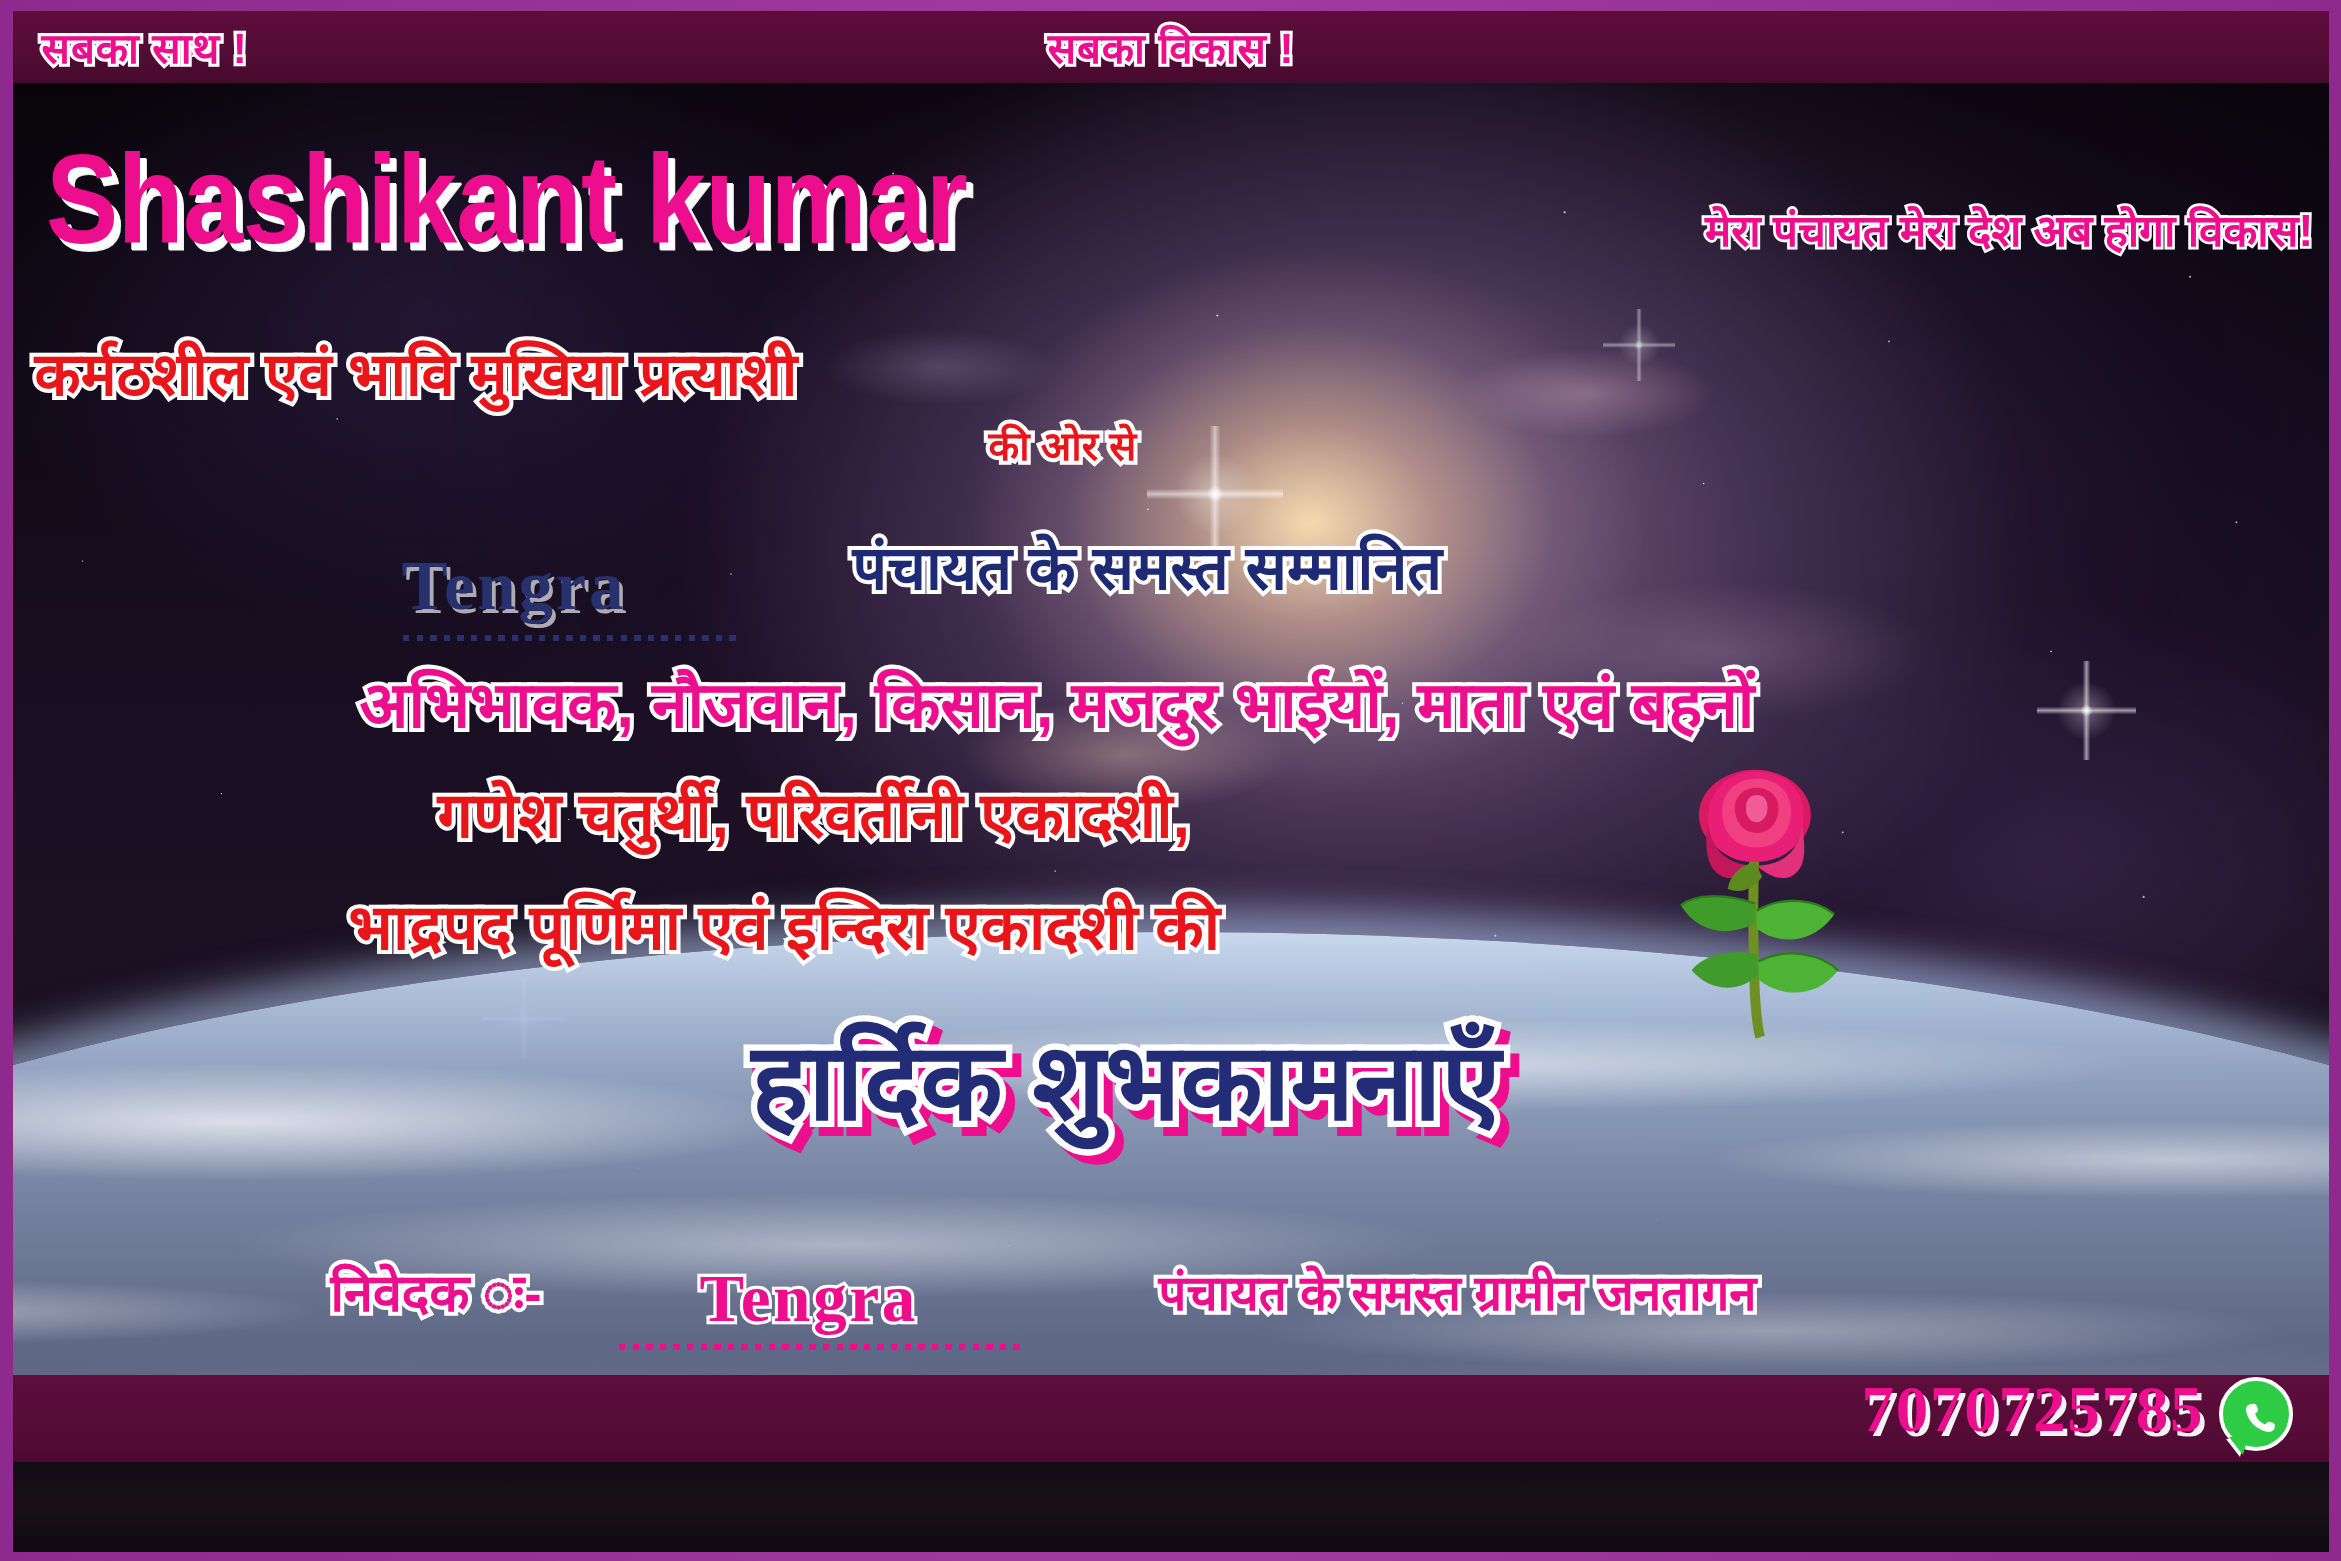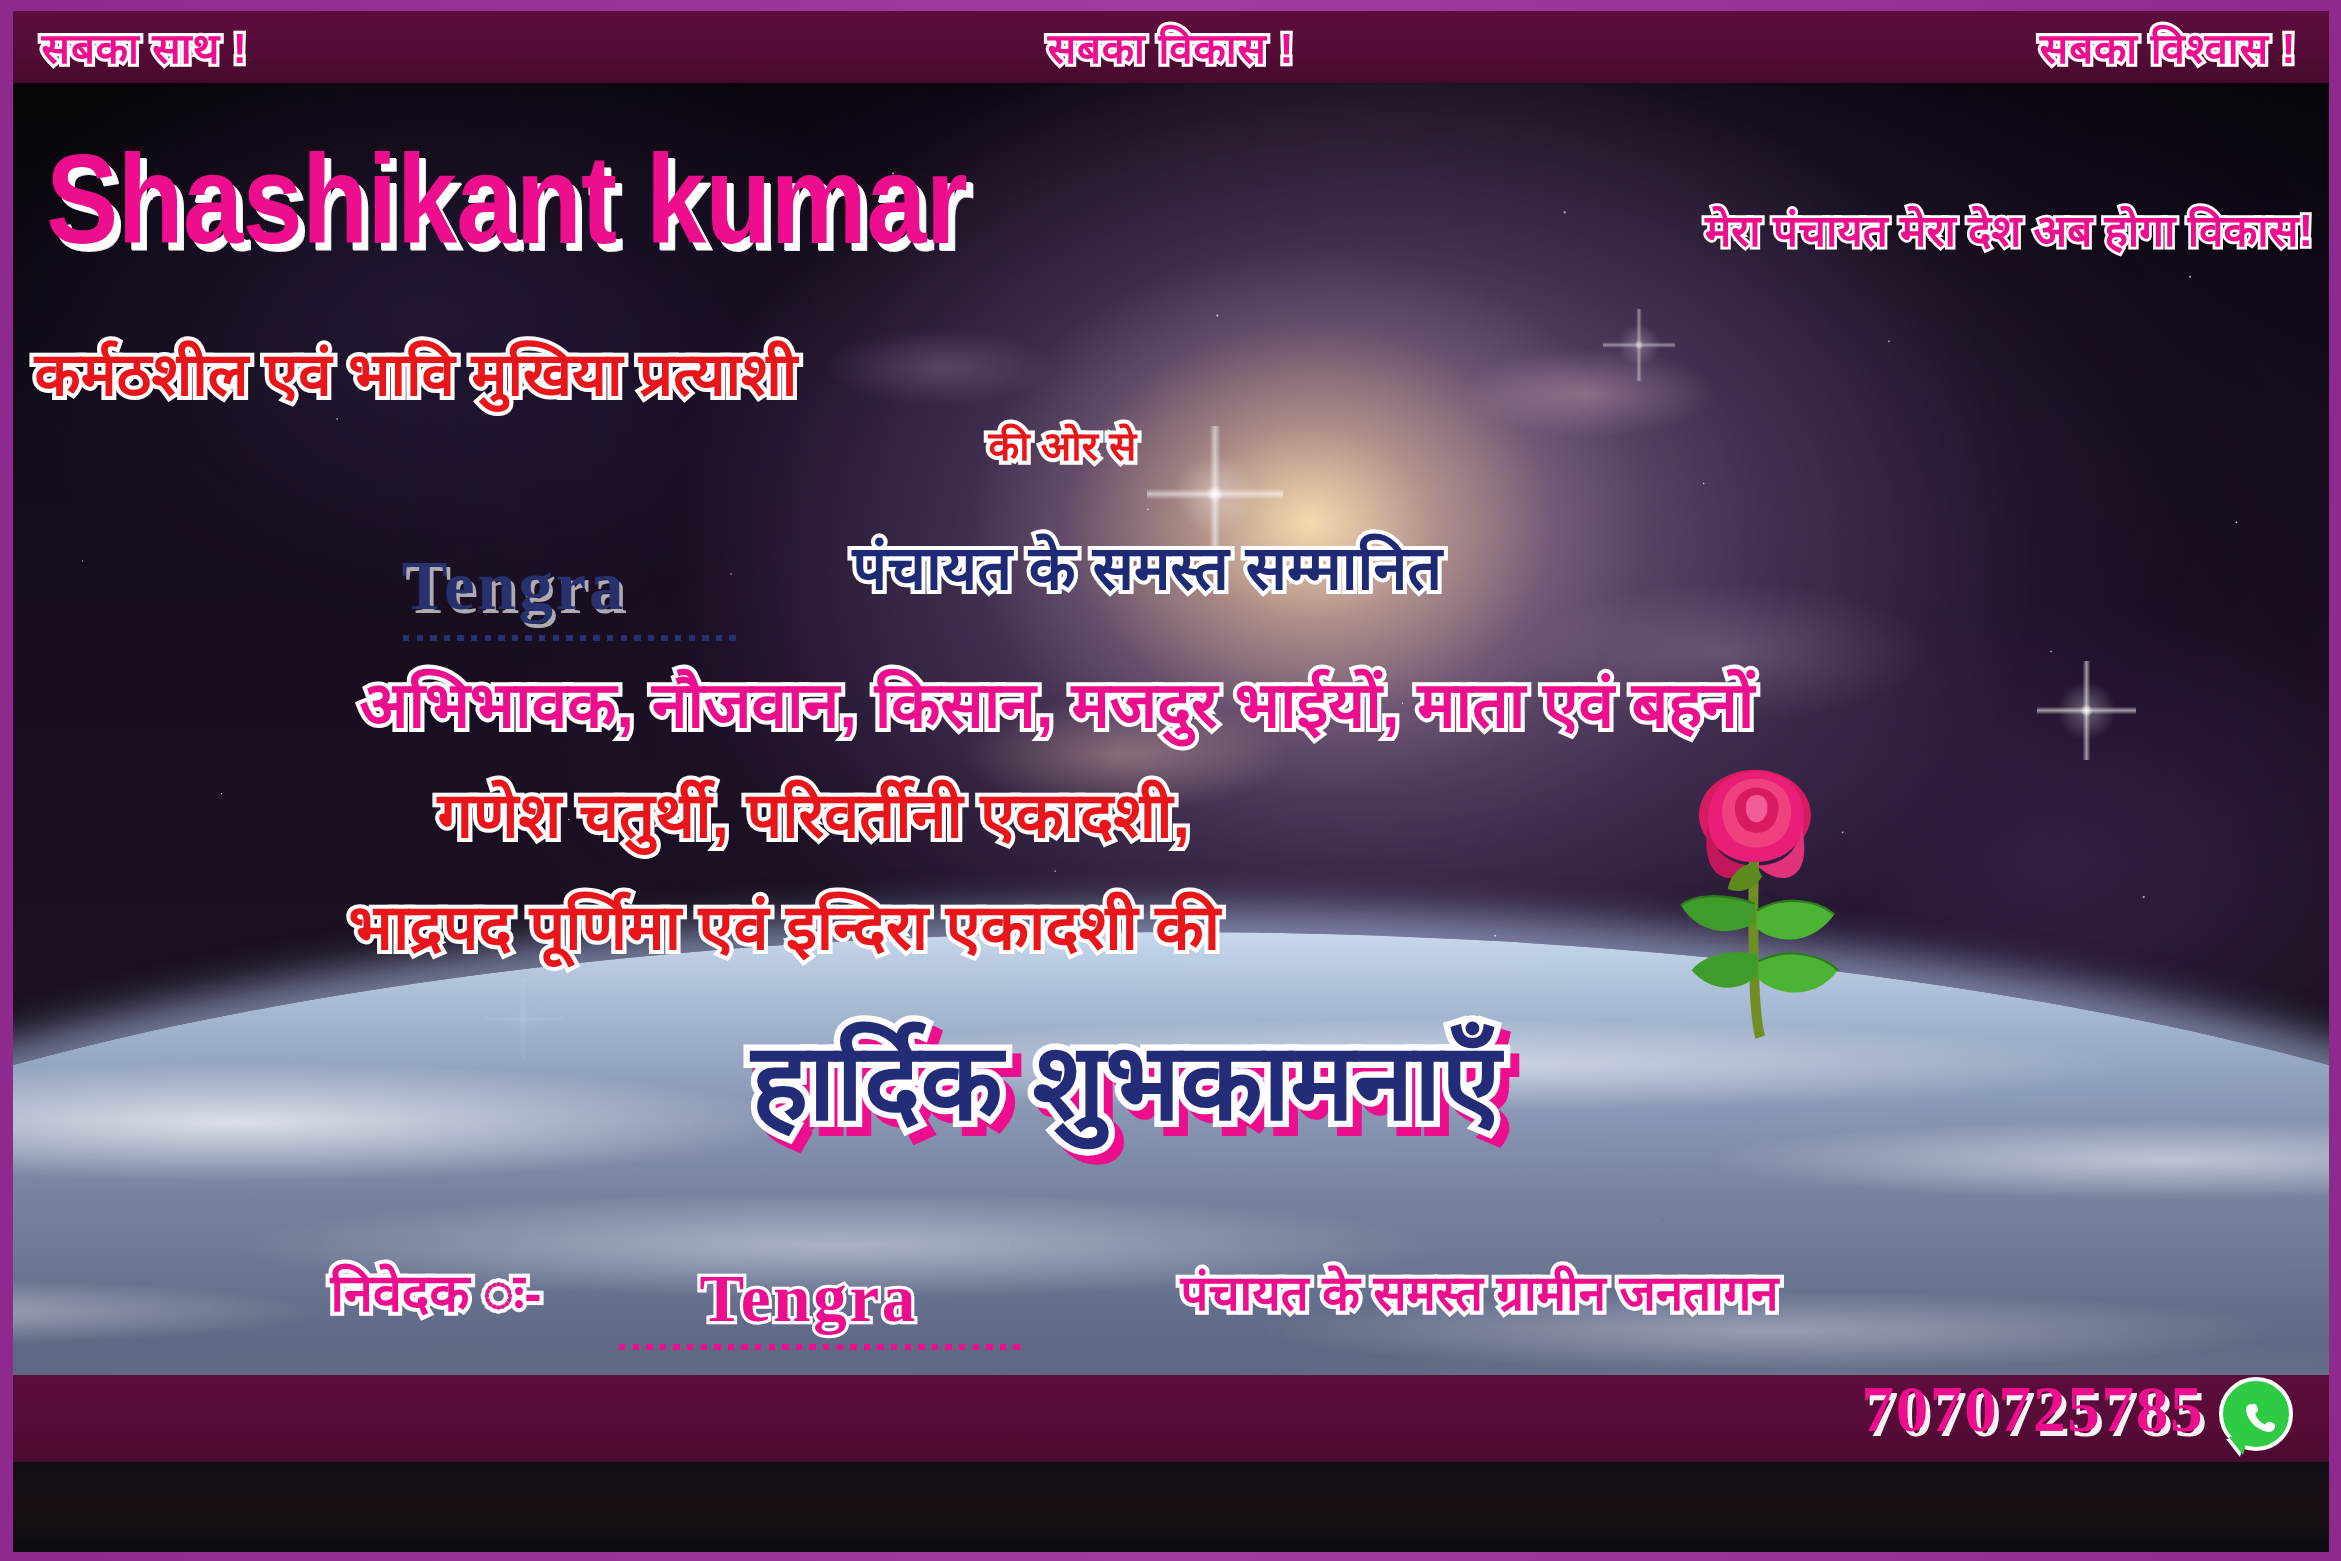--- a/index.html
+++ b/index.html
@@ -267,21 +267,21 @@
     z-index: 31;
     white-space: nowrap;
   }
   .tengra2::after {
     content: "";
     position: absolute;
     left: -81px; right: -108px; bottom: -12.6px;
     height: 5.4px;
     background: repeating-linear-gradient(90deg,#EC0E8C 0 6.3px, transparent 6.3px 13.6px);
   }
-  .line-gramin { left: 1146px; top: 1258px; font-size: 49px; margin-left: 22px; }
+  .line-gramin { left: 1146px; top: 1258px; font-size: 49px; }
 
   
   .line-aap   { left: 23.5px;  bottom: 110px; font-size: 51px; }
   .phone {
     position: absolute;
     right: 125px; bottom: 105px;
     font-family: "Liberation Serif", "DejaVu Serif", serif;
     font-size: 65px;
     font-weight: bold;
     color: #EC0E8C;
@@ -330,21 +330,20 @@
       <div class="starburst sb1"></div>
       <div class="starburst sb2"></div>
       <div class="starburst sb3"></div>
       <div class="starburst sb4"></div>
       <div class="earth"></div>
     </div>
 
     <div class="topbar">
       <div class="slogan s1">सबका साथ !</div>
       <div class="slogan s2">सबका विकास !</div>
-      <div class="slogan s3">सबका विश्वास !</div>
     </div>
 
     <div class="name">Shashikant kumar</div>
 
     <div class="otext stroke-w-thin c-pink tag2">मेरा पंचायत मेरा देश अब होगा विकास!</div>
 
     <div class="otext stroke-w c-red line-karm">कर्मठशील एवं भावि मुखिया प्रत्याशी</div>
     <div class="otext stroke-w c-red line-kior">की ओर से</div>
 
     <div class="tengra1">Tengra</div>

